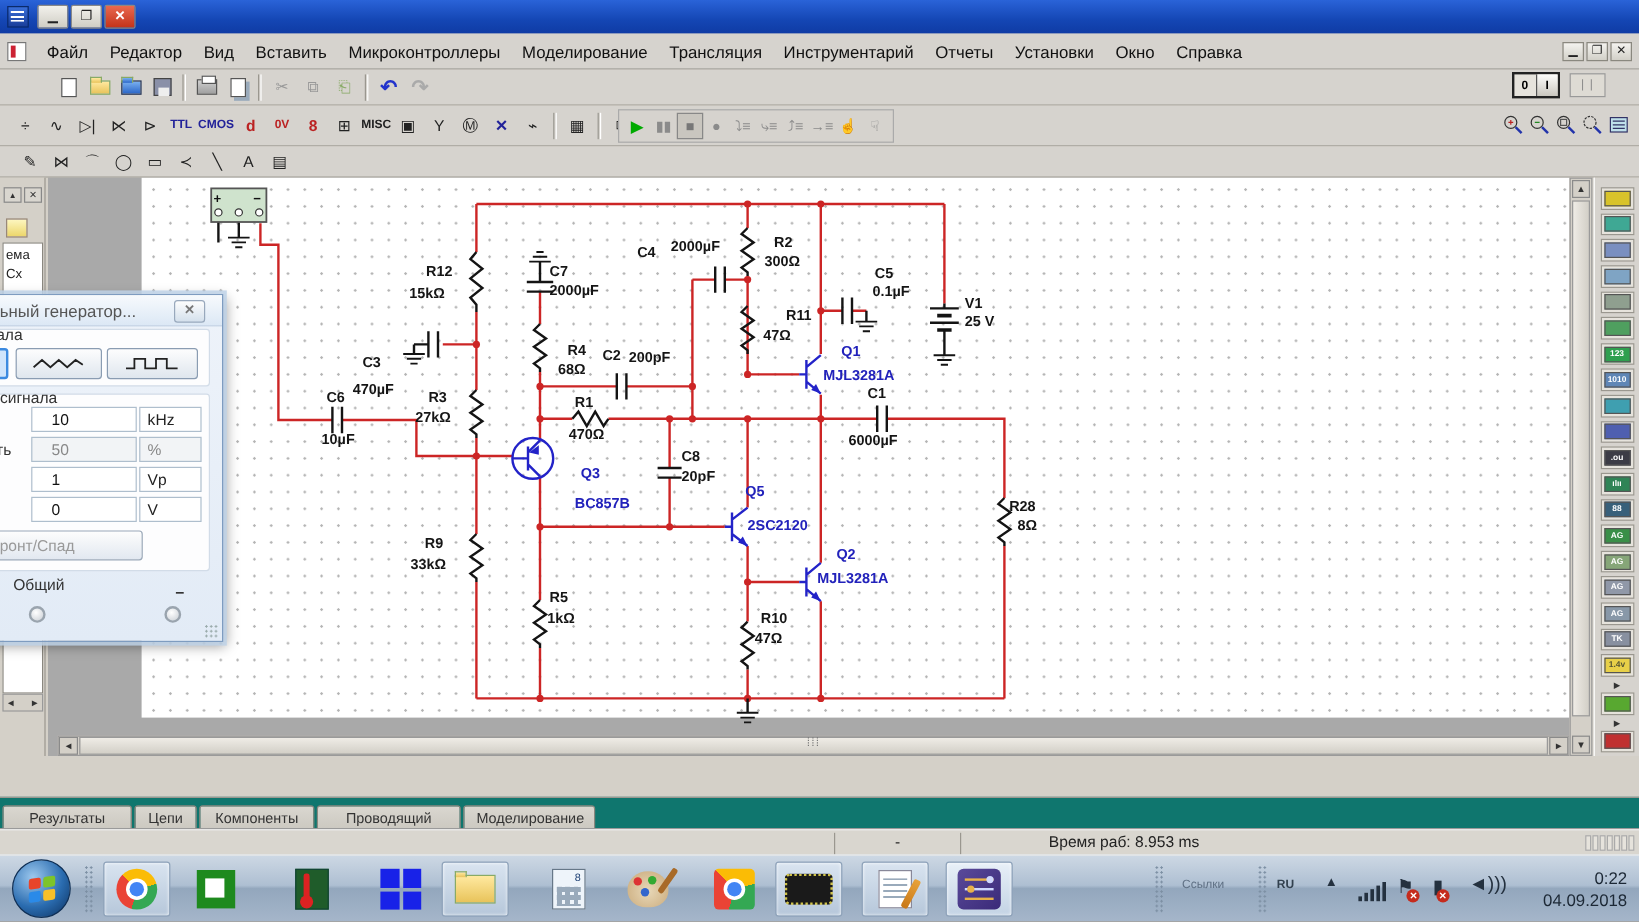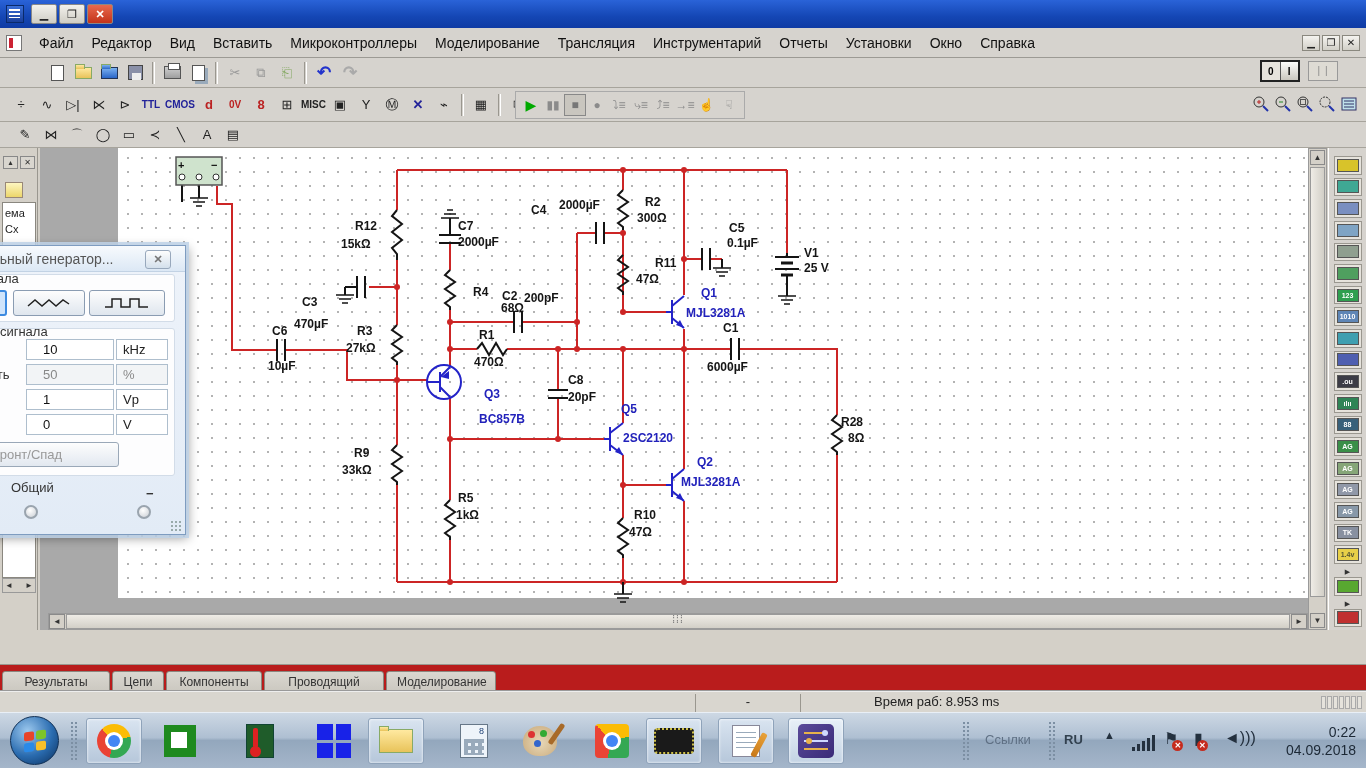--- a/index.html
+++ b/index.html
@@ -100,21 +100,21 @@
 
   
   .sheettabs { position:absolute; left:0; top:630px; width:1366px; height:34px; background:#d4d0c8; border-top:1px solid #fff; display:flex; align-items:flex-end; padding-left:42px; }
   .stab { display:flex; align-items:center; gap:5px; height:28px; padding:0 10px; border:1px solid #8a877f; border-bottom:none;
     border-radius:4px 4px 0 0; background:#cbc8c0; font-size:13px; color:#222; margin-right:2px; }
   .stab.active { background:#f4f2ee; height:31px; font-weight:normal; }
   .page-ic { width:12px; height:14px; background:#fff; border:1px solid #666; position:relative; }
   .page-ic::after { content:""; position:absolute; left:2px; top:2px; width:5px; height:7px; background:#c23; }
 
   
-  .sviewtabs { position:absolute; left:0; top:664px; width:1366px; height:26px; background:#b91c1c; border-top:1px solid #9a978f; overflow:hidden; }
+  .sviewtabs { position:absolute; left:0; top:664px; width:1366px; height:26px; background:#0f766e; border-top:1px solid #9a978f; overflow:hidden; }
   .svtab { position:absolute; top:6px; height:24px; border:1px solid #8a877f; border-radius:3px 3px 0 0; background:linear-gradient(#dad7d0,#c9c6be);
     font-size:12px; color:#333; padding:3px 10px 0; }
 
   
   .statusbar { position:absolute; left:0; top:690px; width:1366px; height:22px; background:#d9d6cf; border-top:2px groove #eee; font-size:13px; color:#222; }
   .status-cell { position:absolute; top:2px; height:18px; border-left:1px solid #9a978f; }
   .status-seg { position:absolute; right:4px; top:4px; display:flex; gap:1px; }
   .status-seg i { width:5px; height:13px; border:1px solid #aaa; background:#e6e3dc; }
 
   
@@ -148,21 +148,21 @@
   .palette-ic::before { content:""; position:absolute; left:5px; top:5px; width:7px; height:7px; border-radius:50%; background:#d33; box-shadow:12px -1px 0 #3a3, 6px 9px 0 #36c; }
   .palette-ic::after { content:""; position:absolute; right:-2px; top:-4px; width:5px; height:24px; background:#a86a28; transform:rotate(35deg); border-radius:2px; }
   .chip-ic { width:40px; height:26px; background:#1a1a1a; border-radius:4px; border:2px dotted #cfc24a; }
   .notepad-ic { width:28px; height:32px; background:#fff; border:1px solid #889; position:relative; }
   .notepad-ic::before { content:""; position:absolute; left:3px; top:6px; width:20px; height:18px;
     background:repeating-linear-gradient(180deg,#9ab 0 1px,transparent 1px 5px); }
   .notepad-ic::after { content:""; position:absolute; right:-3px; top:6px; width:6px; height:26px; background:linear-gradient(#e8a23a,#c87818); transform:rotate(28deg); border-radius:2px; }
   .circuit-ic { width:36px; height:34px; background:linear-gradient(135deg,#5a4a9a,#3a2a78); border-radius:5px; position:relative; }
   .circuit-ic::before { content:""; position:absolute; left:6px; top:8px; width:24px; height:2px; background:#e8b24a; box-shadow:0 8px 0 #cfd8ff, 0 16px 0 #e8b24a; }
   .circuit-ic::after { content:""; position:absolute; left:24px; top:6px; width:6px; height:6px; background:#cfd8ff; border-radius:50%; box-shadow:-16px 8px 0 #e8b24a; }
-  .tray-text { position:absolute; top:19px; font-size:13px; color:#5f7084; }
+  .tray-text { position:absolute; top:19px; font-size:10px; color:#5f7084; }
   .tray-ico { position:absolute; top:16px; font-size:16px; color:#24313f; }
   .bars { position:absolute; display:flex; align-items:flex-end; gap:2px; }
   .bars i { width:3px; background:#24313f; }
   .badge-x { position:absolute; right:-5px; bottom:-3px; width:11px; height:11px; background:#c52b1d; border-radius:50%;
     color:#fff; font-size:8px; line-height:11px; text-align:center; font-weight:bold; }
   .clock { position:absolute; right:10px; top:10px; text-align:right; font-size:14px; color:#1c2835; line-height:18px; }
 
   
   .fgdialog { position:absolute; left:-88px; top:245px; width:274px; height:290px; z-index:50;
     background:linear-gradient(180deg,#eef3fa,#e2ebf6); border:1px solid #7e9cc0; box-shadow:0 0 0 3px rgba(190,210,232,.85), 2px 3px 10px rgba(0,0,0,.4); }
@@ -485,21 +485,21 @@
       <div class="clabel" style="left: 294px; top: 317px;">470µF</div>
       <div class="clabel" style="left: 355px; top: 219px;">R12</div>
       <div class="clabel" style="left: 341px; top: 237px;">15kΩ</div>
       <div class="clabel" style="left: 357px; top: 324px;">R3</div>
       <div class="clabel" style="left: 346px; top: 341px;">27kΩ</div>
       <div class="clabel" style="left: 354px; top: 446px;">R9</div>
       <div class="clabel" style="left: 342px; top: 463px;">33kΩ</div>
       <div class="clabel" style="left: 458px; top: 219px;">C7</div>
       <div class="clabel" style="left: 458px; top: 235px;">2000µF</div>
       <div class="clabel" style="left: 473px; top: 285px;">R4</div>
-      <div class="clabel" style="left: 465px; top: 301px; margin-left: 36px;">68Ω</div>
+      <div class="clabel" style="left: 465px; top: 301px;">68Ω</div>
       <div class="clabel" style="left: 502px; top: 289px;">C2</div>
       <div class="clabel" style="left: 524px; top: 291px;">200pF</div>
       <div class="clabel" style="left: 531px; top: 203px;">C4</div>
       <div class="clabel" style="left: 559px; top: 198px;">2000µF</div>
       <div class="clabel" style="left: 479px; top: 328px;">R1</div>
       <div class="clabel" style="left: 474px; top: 355px;">470Ω</div>
       <div class="clabel" style="left: 645px; top: 195px;">R2</div>
       <div class="clabel" style="left: 637px; top: 211px;">300Ω</div>
       <div class="clabel" style="left: 636px; top: 256px; margin-left: 19px;">R11</div>
       <div class="clabel" style="left: 636px; top: 272px;">47Ω</div>

